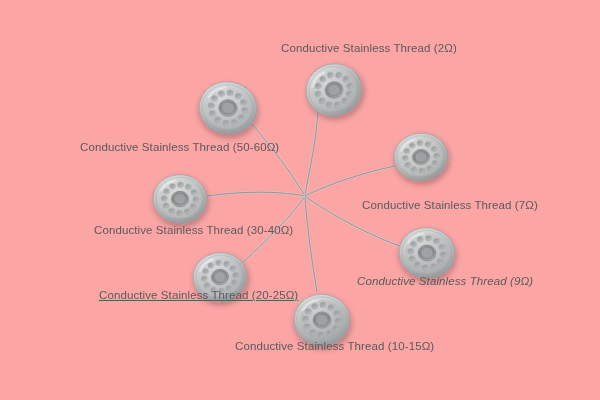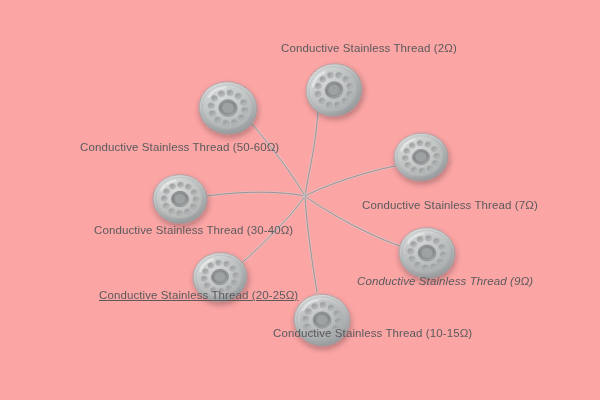--- a/index.html
+++ b/index.html
@@ -235,18 +235,18 @@
           <path d="M -19.439999999999998 -8.1 A 21.060000000000002 21.060000000000002 0 0 1 -4.32 -20.52" fill="none" stroke="#f4f5f5" stroke-width="1.5" opacity="0.75"></path>
         </g>
       </g>
   </svg>
 
   <div id="labels">
       <div class="label" style="left: 281px; top: 41px; color: rgb(90, 90, 92);">Conductive Stainless Thread  (2Ω)</div>
       <div class="label" style="left: 80px; top: 140px; color: rgb(90, 90, 92);">Conductive Stainless Thread  (50-60Ω)</div>
       <div class="label" style="left: 94px; top: 223px; color: rgb(90, 90, 92);">Conductive Stainless Thread  (30-40Ω)</div>
       <div class="label" style="left: 99px; top: 288px; color: rgb(90, 90, 92); text-decoration: underline;">Conductive Stainless Thread  (20-25Ω)</div>
-      <div class="label" style="left: 235px; top: 326px; color: rgb(90, 90, 92); margin-left: 38px;">Conductive Stainless Thread  (10-15Ω)</div>
+      <div class="label" style="left: 235px; top: 339px; color: rgb(90, 90, 92);">Conductive Stainless Thread  (10-15Ω)</div>
       <div class="label" style="left: 357px; top: 274px; color: rgb(90, 90, 92); font-style: italic;">Conductive Stainless Thread  (9Ω)</div>
       <div class="label" style="left: 362px; top: 198px; color: rgb(90, 90, 92);">Conductive Stainless Thread  (7Ω)</div>
     </div>
 
 </div>
 
 </body></html>

